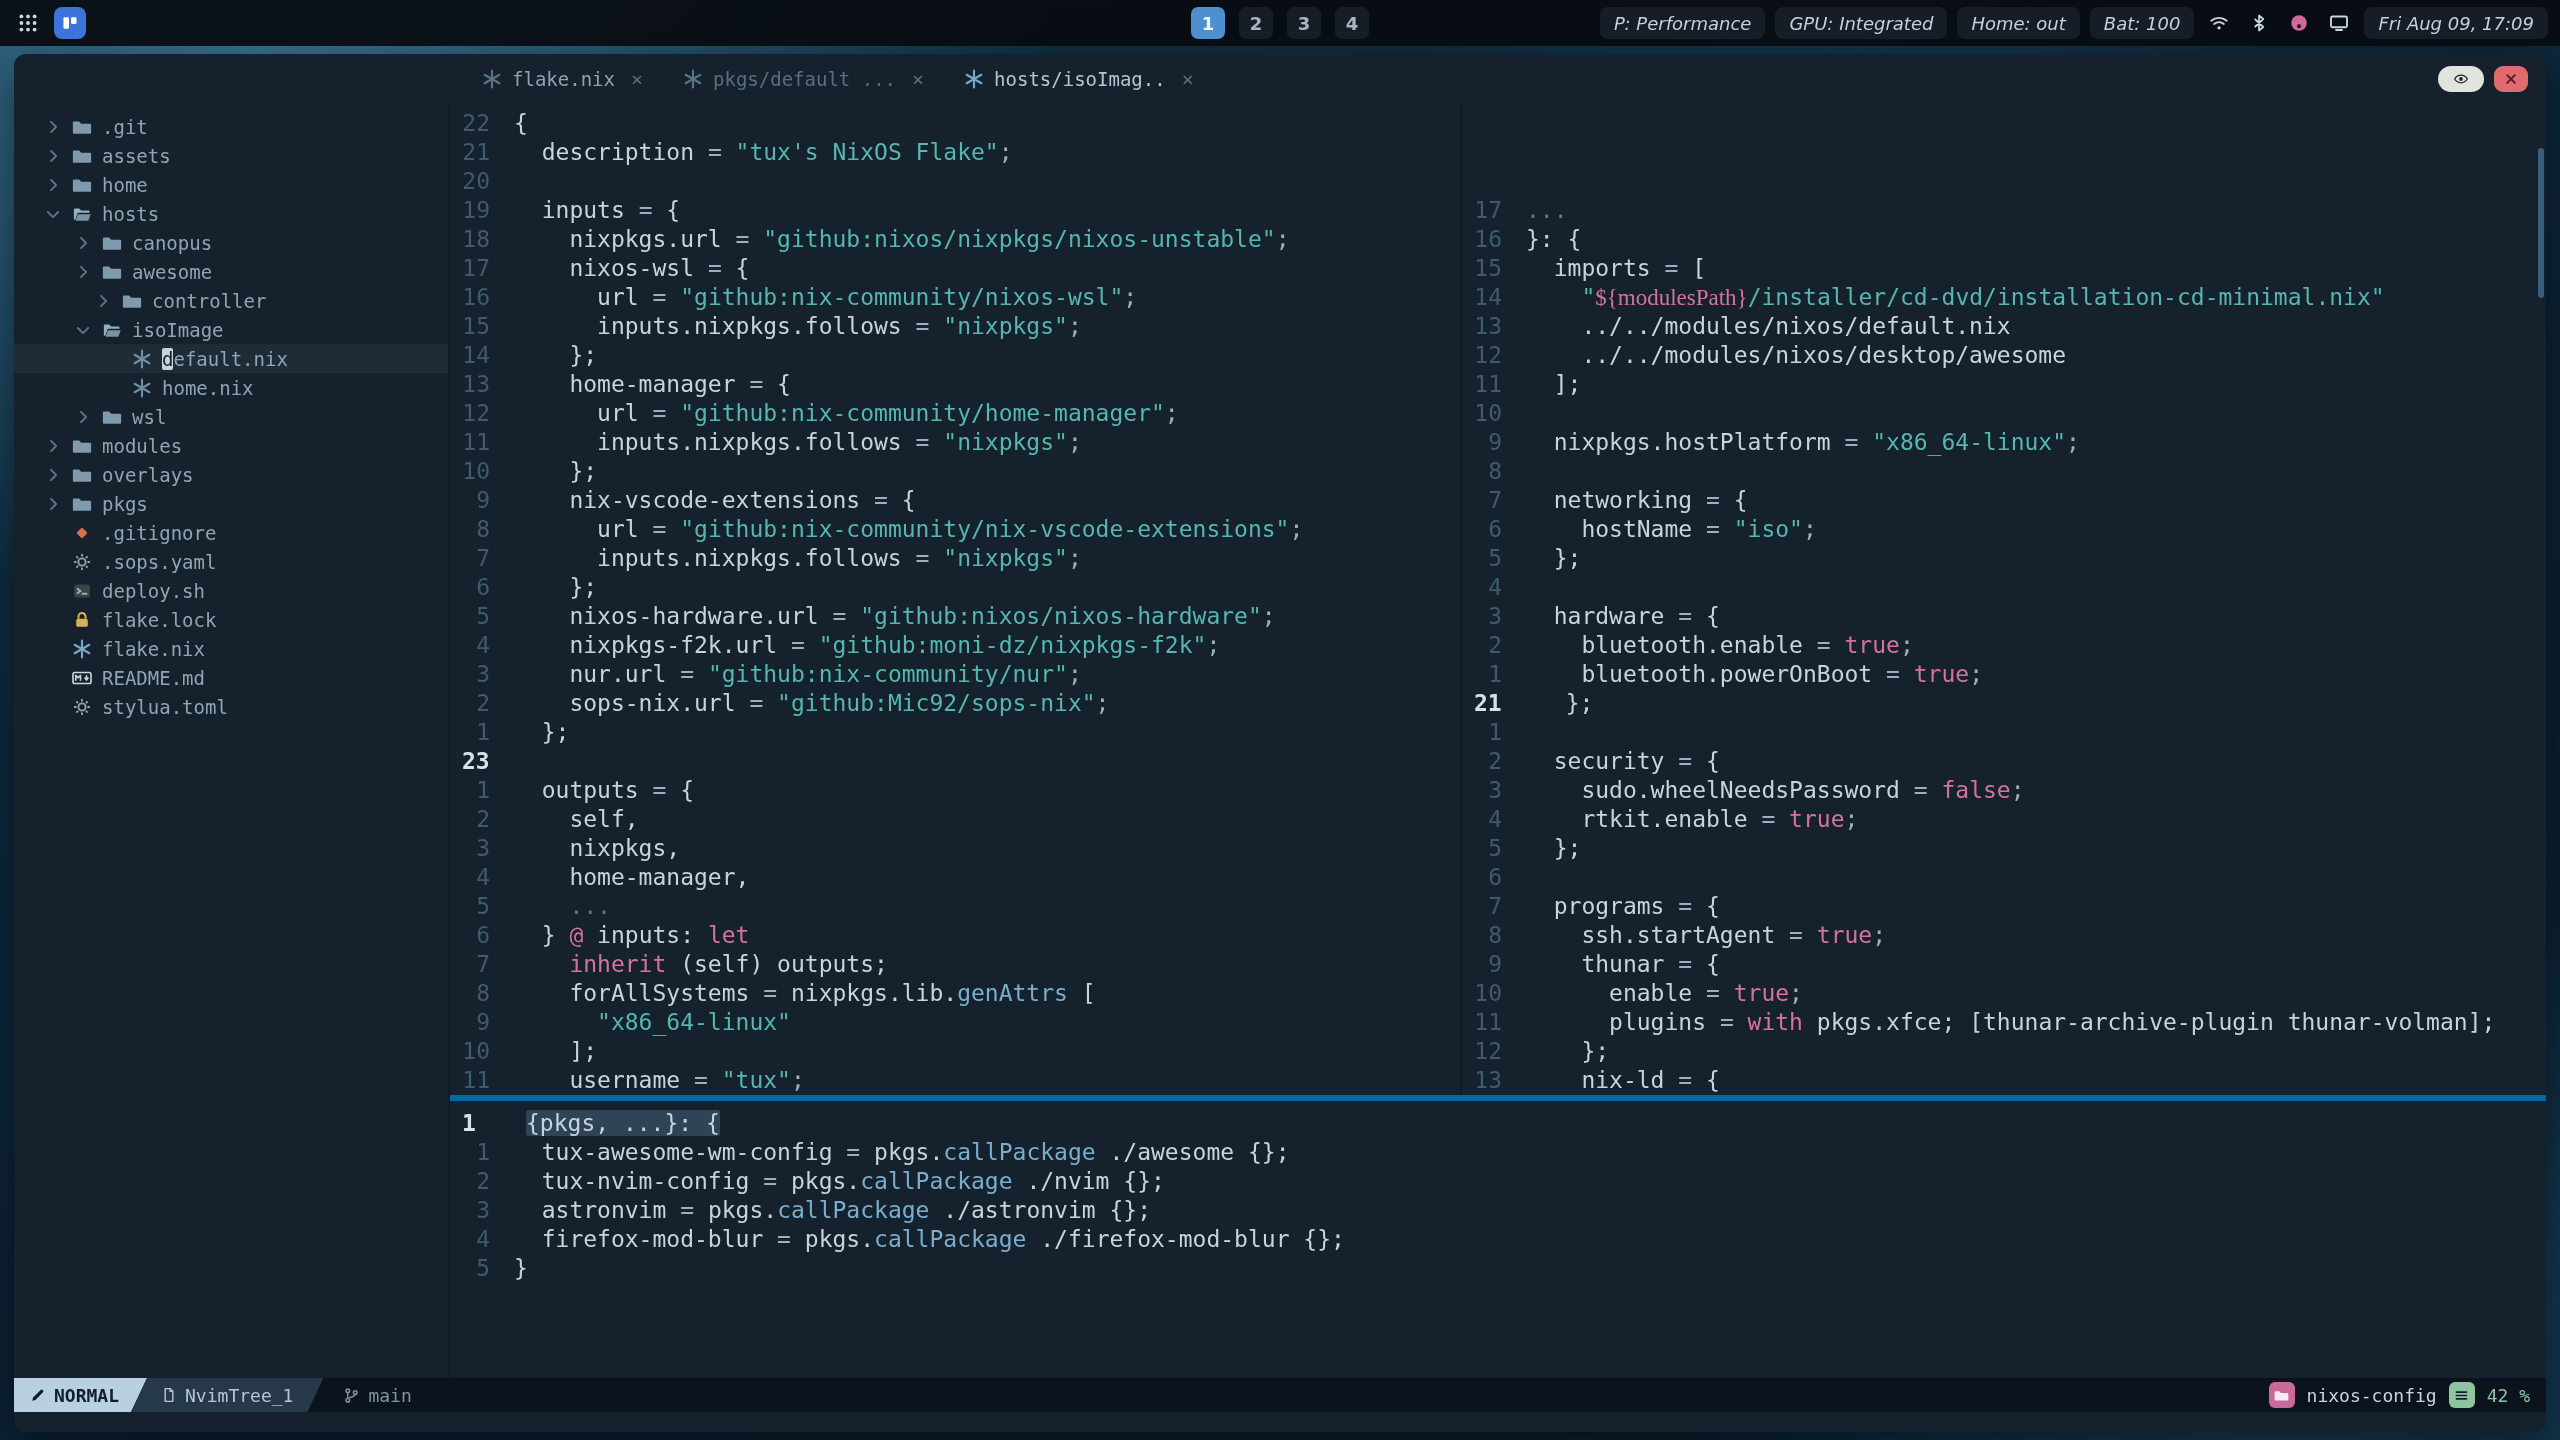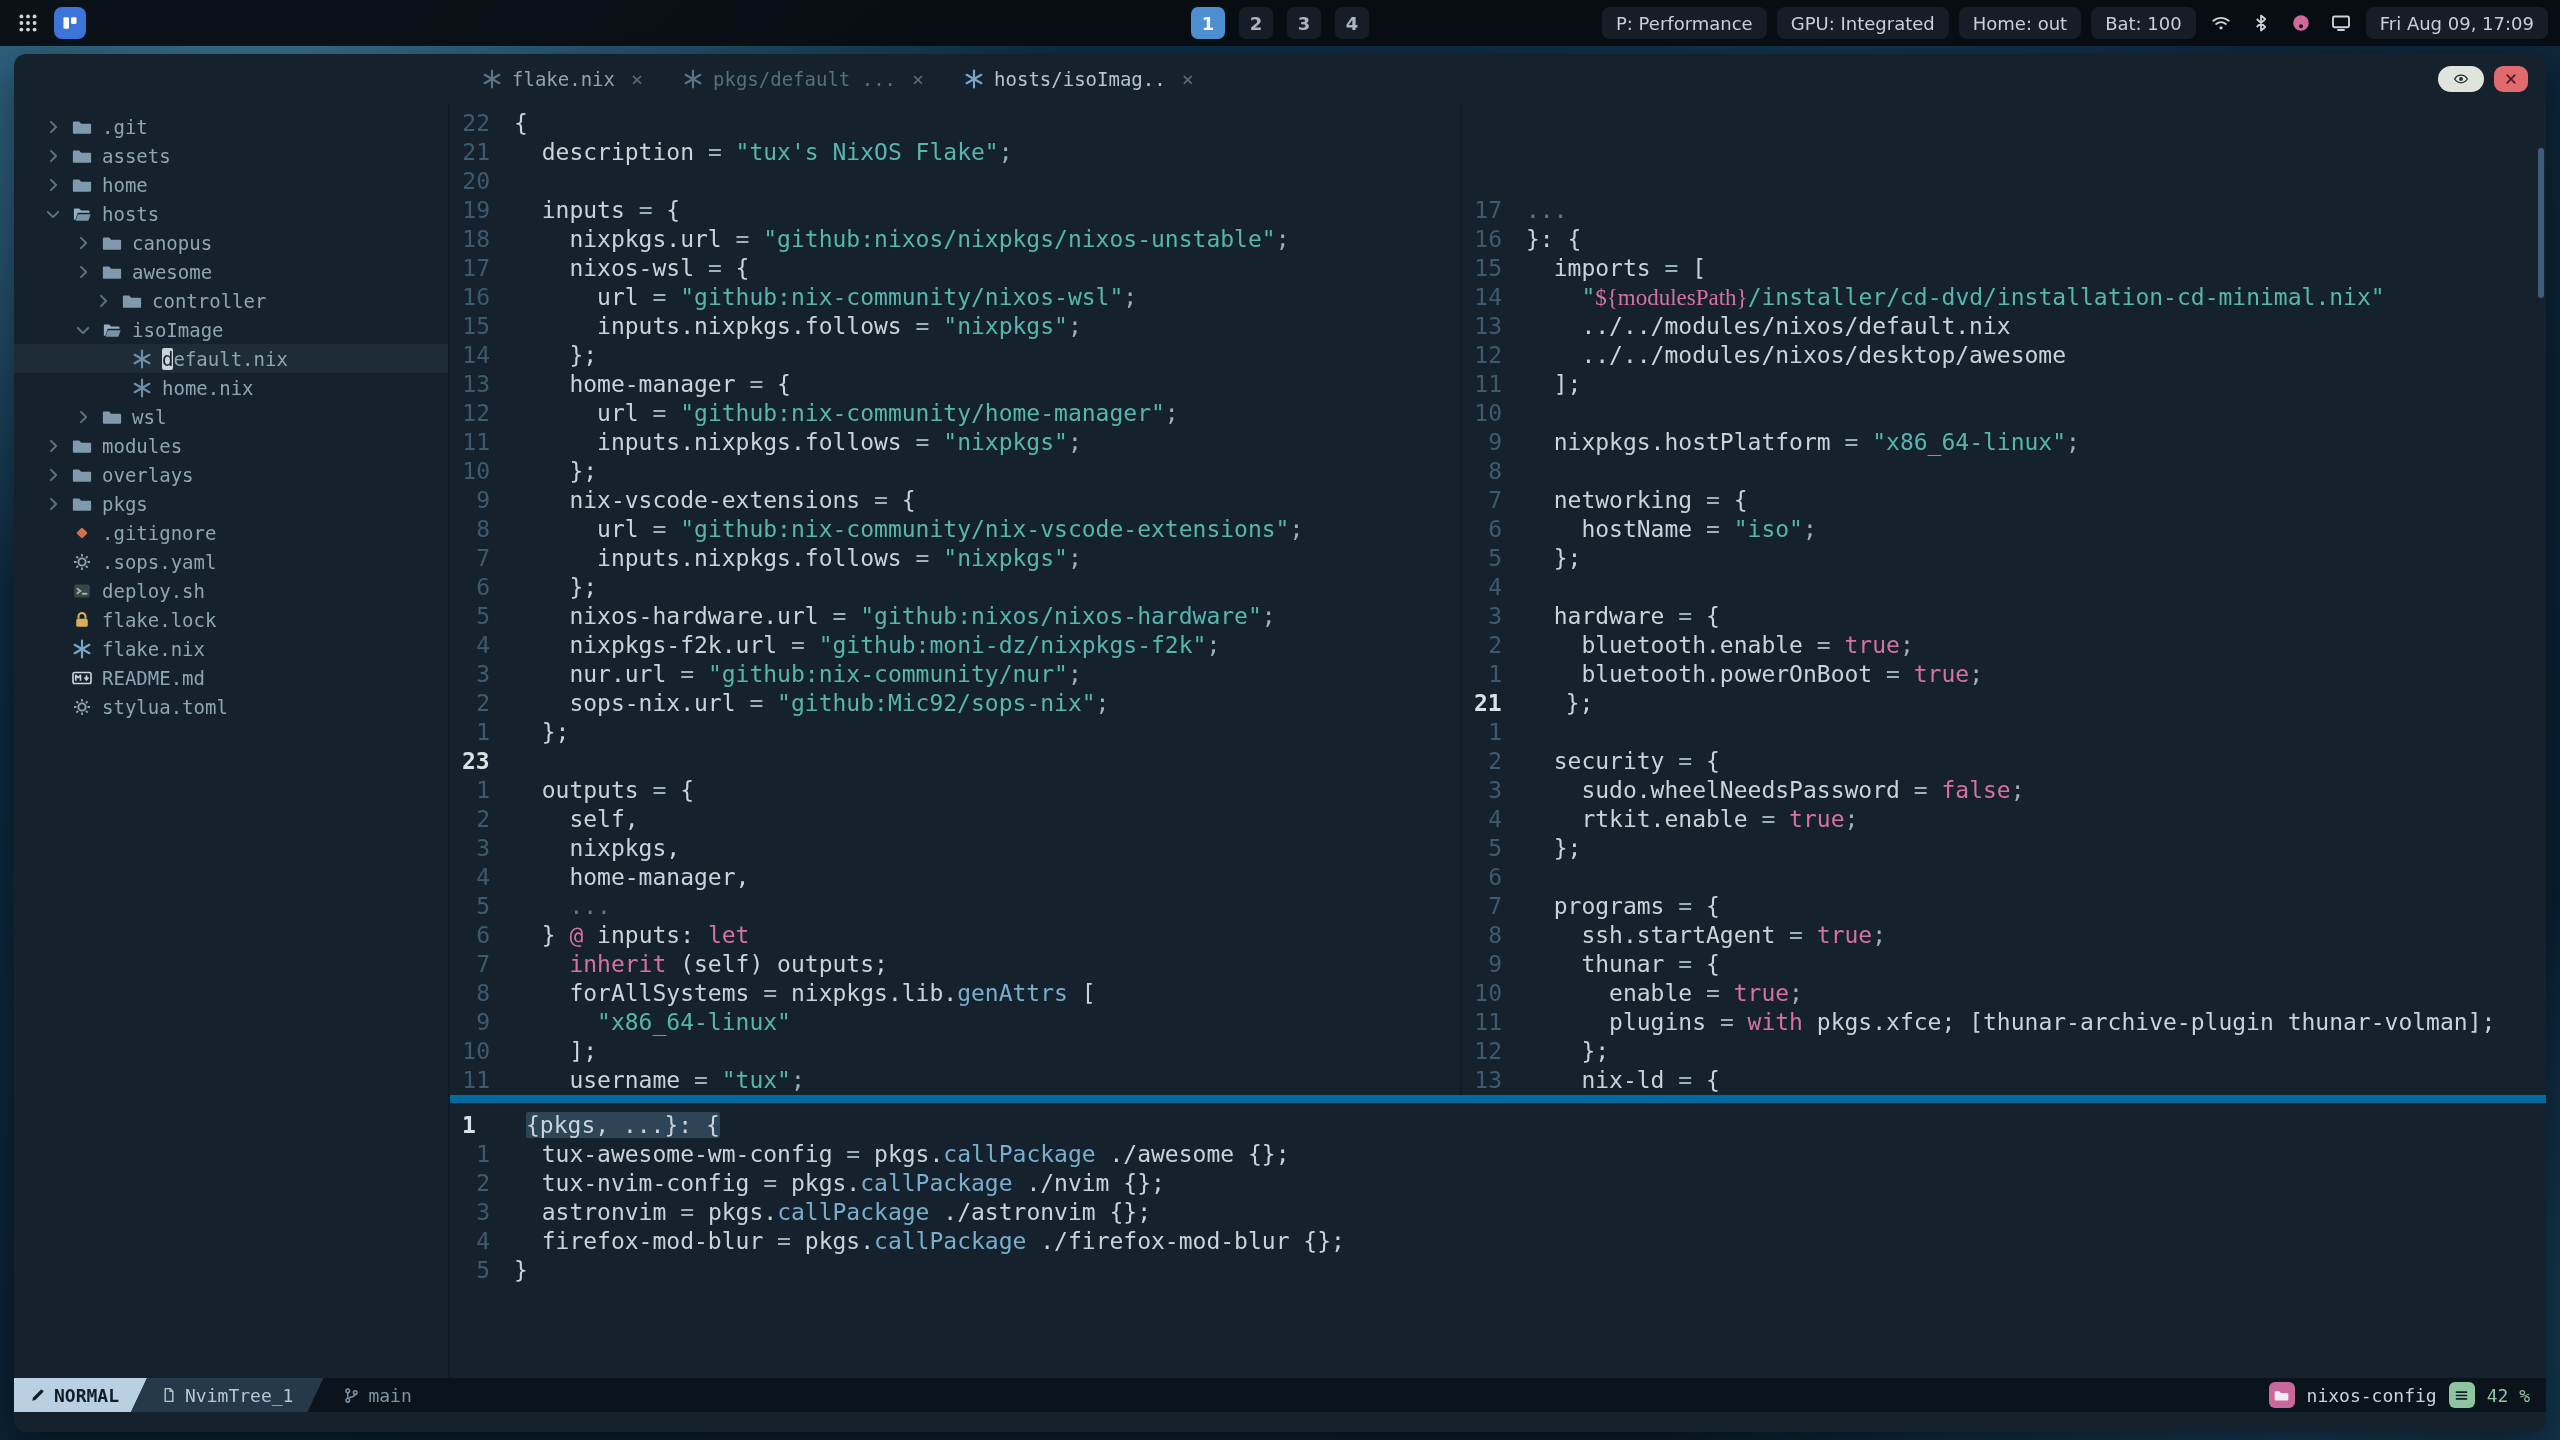--- a/index.html
+++ b/index.html
@@ -21,21 +21,21 @@
   
   .topbar { position:absolute; top:0; left:0; right:0; height:46px; background:rgba(9,12,17,.94);
     display:flex; align-items:center; padding:0 12px; gap:12px; z-index:5; }
   .launchbox { display:flex; align-items:center; gap:10px; }
   .launch { width:32px; height:32px; border-radius:8px; display:flex; align-items:center; justify-content:center; color:#cfd6de; }
   .launch.blue { background:#3c74d9; color:#ffffff; }
   .wsbox { position:absolute; left:50%; top:50%; transform:translate(-50%,-50%); display:flex; gap:14px; }
   .ws { min-width:34px; height:32px; padding:0 8px; border-radius:7px; background:#171d26; color:#a9b5c2;
     display:flex; align-items:center; justify-content:center; font-size:18px; font-weight:bold; }
   .ws.on { background:#4e8fd0; color:#f2f6fa; }
-  .rightbox { margin-left:auto; display:flex; align-items:center; gap:10px; }
+  .rightbox { margin-left:auto; display:flex; align-items:center; gap:10px;font-style:italic; }
   .chip { height:32px; padding:0 14px; border-radius:8px; background:#171d26; color:#c6d0da; font-size:18px;
     display:flex; align-items:center; white-space:nowrap; }
   .tray { width:30px; height:32px; display:flex; align-items:center; justify-content:center; color:#ccd4dd; }
 
   
   .nvim { position:absolute; top:54px; left:14px; right:14px; bottom:8px; background:#15222d; border-radius:12px;
     overflow:hidden; display:flex; flex-direction:column; box-shadow:0 14px 50px rgba(0,0,0,.55); }
 
   .tabline { height:50px; flex:0 0 auto; display:flex; align-items:center; padding-left:448px; position:relative;
     font-family:"DejaVu Sans Mono",monospace; }
@@ -57,21 +57,21 @@
   .chsp { width:18px; flex:0 0 auto; }
   .chev { color:#5b7486; }
   .block-cursor { background:#c8d3dc; color:#15222d; border-radius:2px; }
 
   .editcol { flex:1; display:flex; flex-direction:column; min-width:0; }
   .toprow { flex:1; display:flex; min-height:0; }
   .ed { font-family:"DejaVu Sans Mono",monospace; font-size:23px; line-height:29px; white-space:pre;
     padding-top:5px; overflow:hidden; position:relative; }
   .ed-left { width:1012px; flex:0 0 auto; border-right:2px solid #101b25; }
   .ed-right { flex:1; }
-  .ed-bottom { height:283px; flex:0 0 auto; border-top:8px solid #0369a1; padding-top:8px; }
+  .ed-bottom { height:283px; flex:0 0 auto; border-top:6px solid #0369a1; padding-top:8px; }
   .line { height:29px; }
   .ln { display:inline-block; width:64px; padding-right:24px; text-align:right; color:#3f5a6e; }
   .ln.cur { text-align:left; padding-left:12px; padding-right:0; width:76px; color:#d9e1e8; font-weight:bold; }
   .hlbg { background:#2e4457; border-radius:2px; }
   .tk-pl { color:#c8d3dc; } .tk-op { color:#9cb0bf; } .tk-st { color:#57b7ad; }
   .tk-kw { color:#d671a3; } .tk-dm { color:#5d7a8d; } .tk-fn { color:#79aecd; } .tk-it { color:#d671a3;font-family:Liberation Serif, serif; }
   .scrollthumb { position:absolute; right:2px; top:44px; width:6px; height:150px; border-radius:3px; background:#3c5e7c; }
 
   .statusline { height:34px; flex:0 0 auto; background:#0b141d; display:flex; align-items:stretch;
     font-family:"DejaVu Sans Mono",monospace; font-size:18px; }

